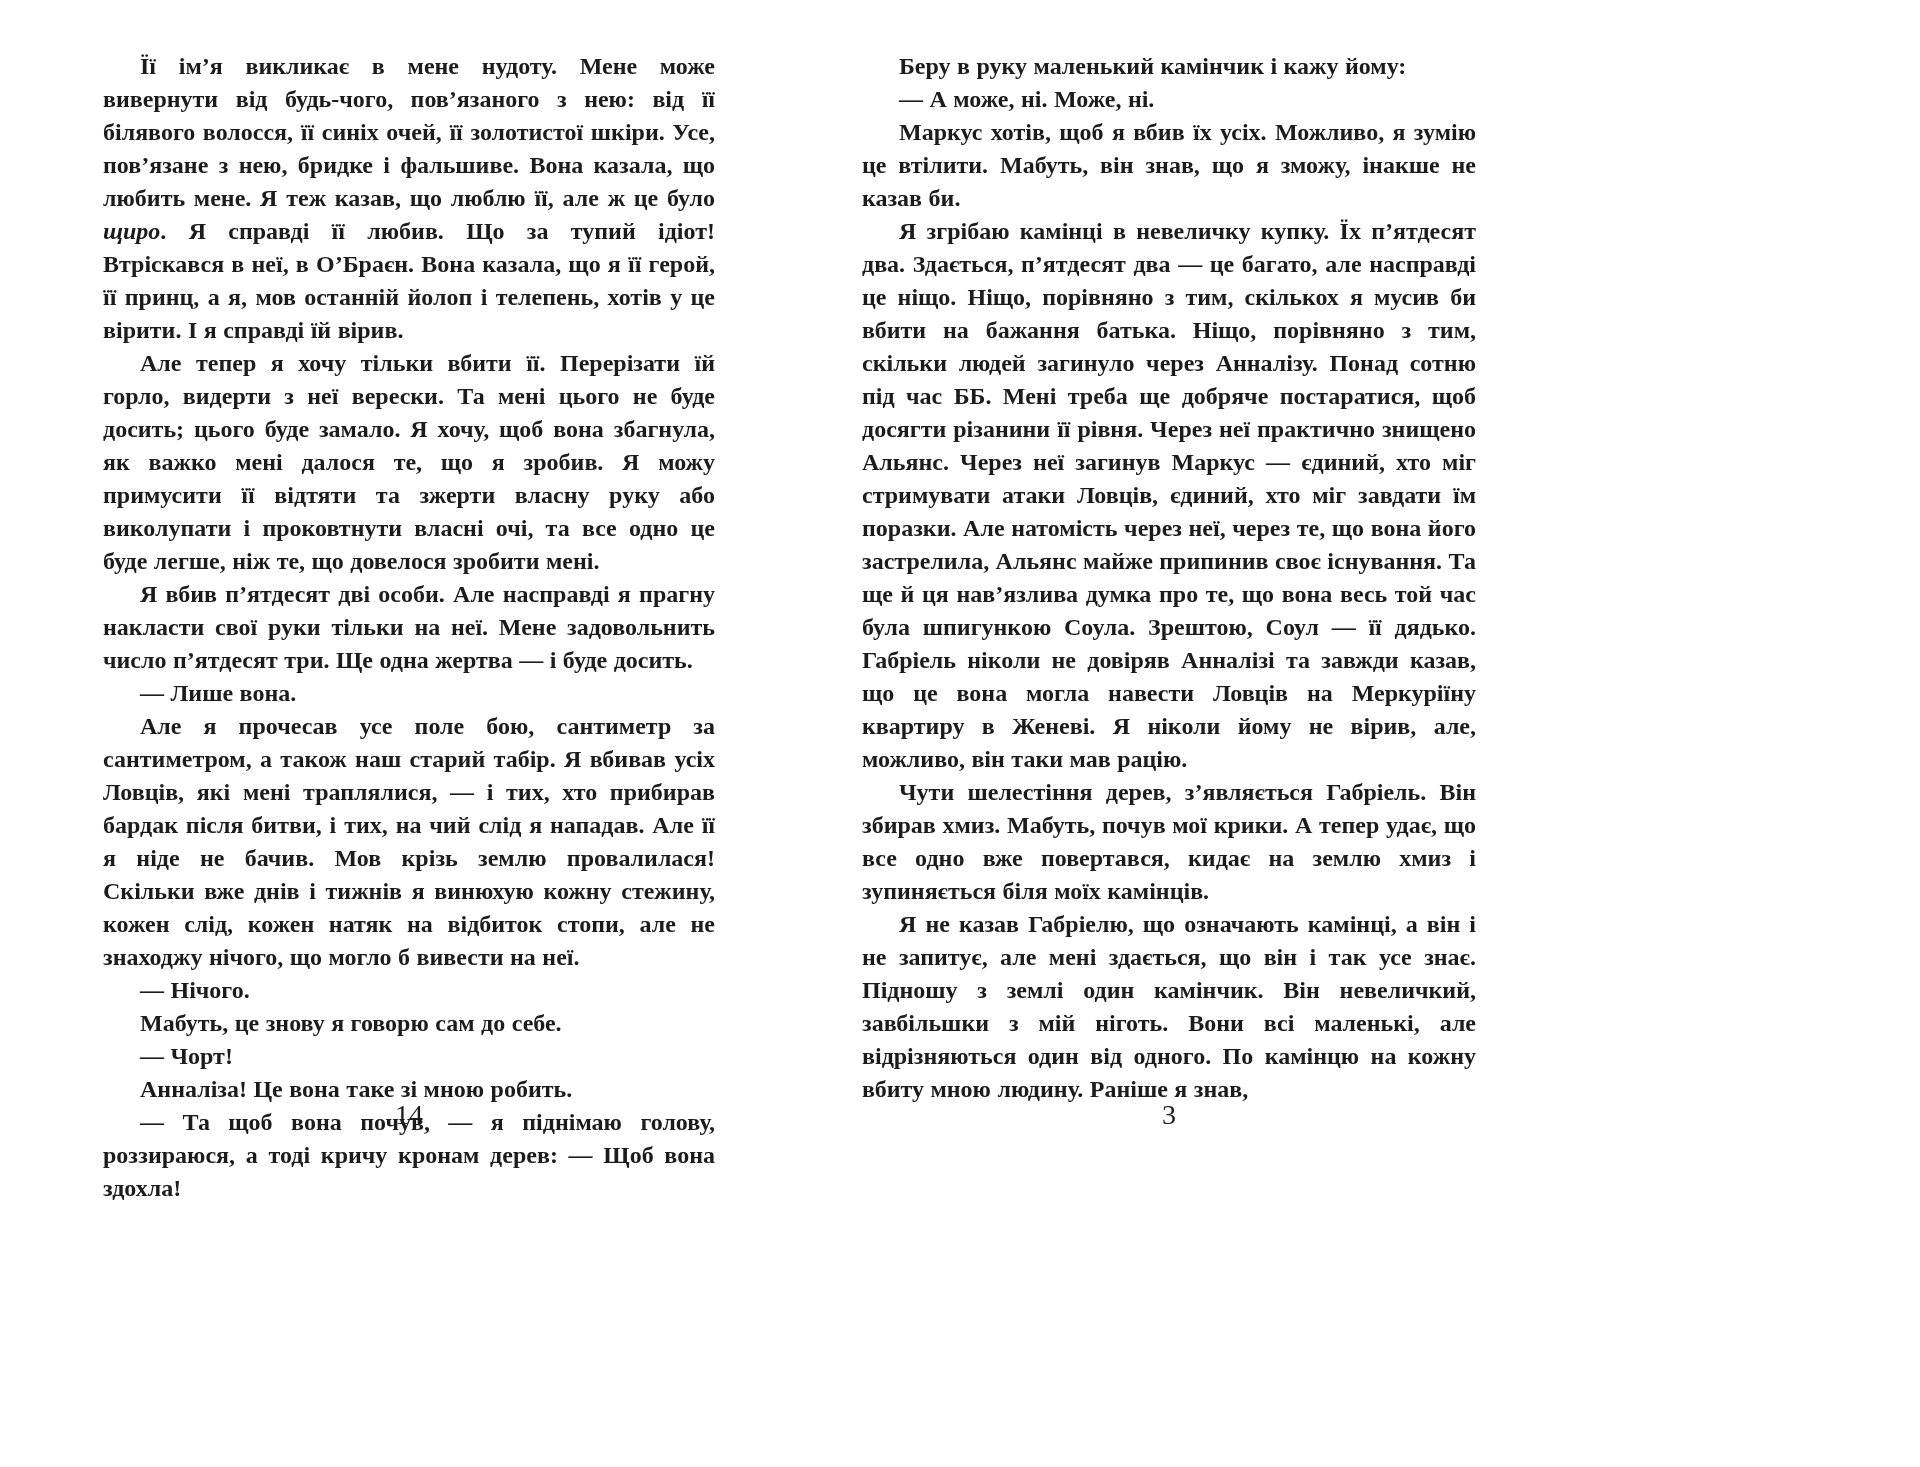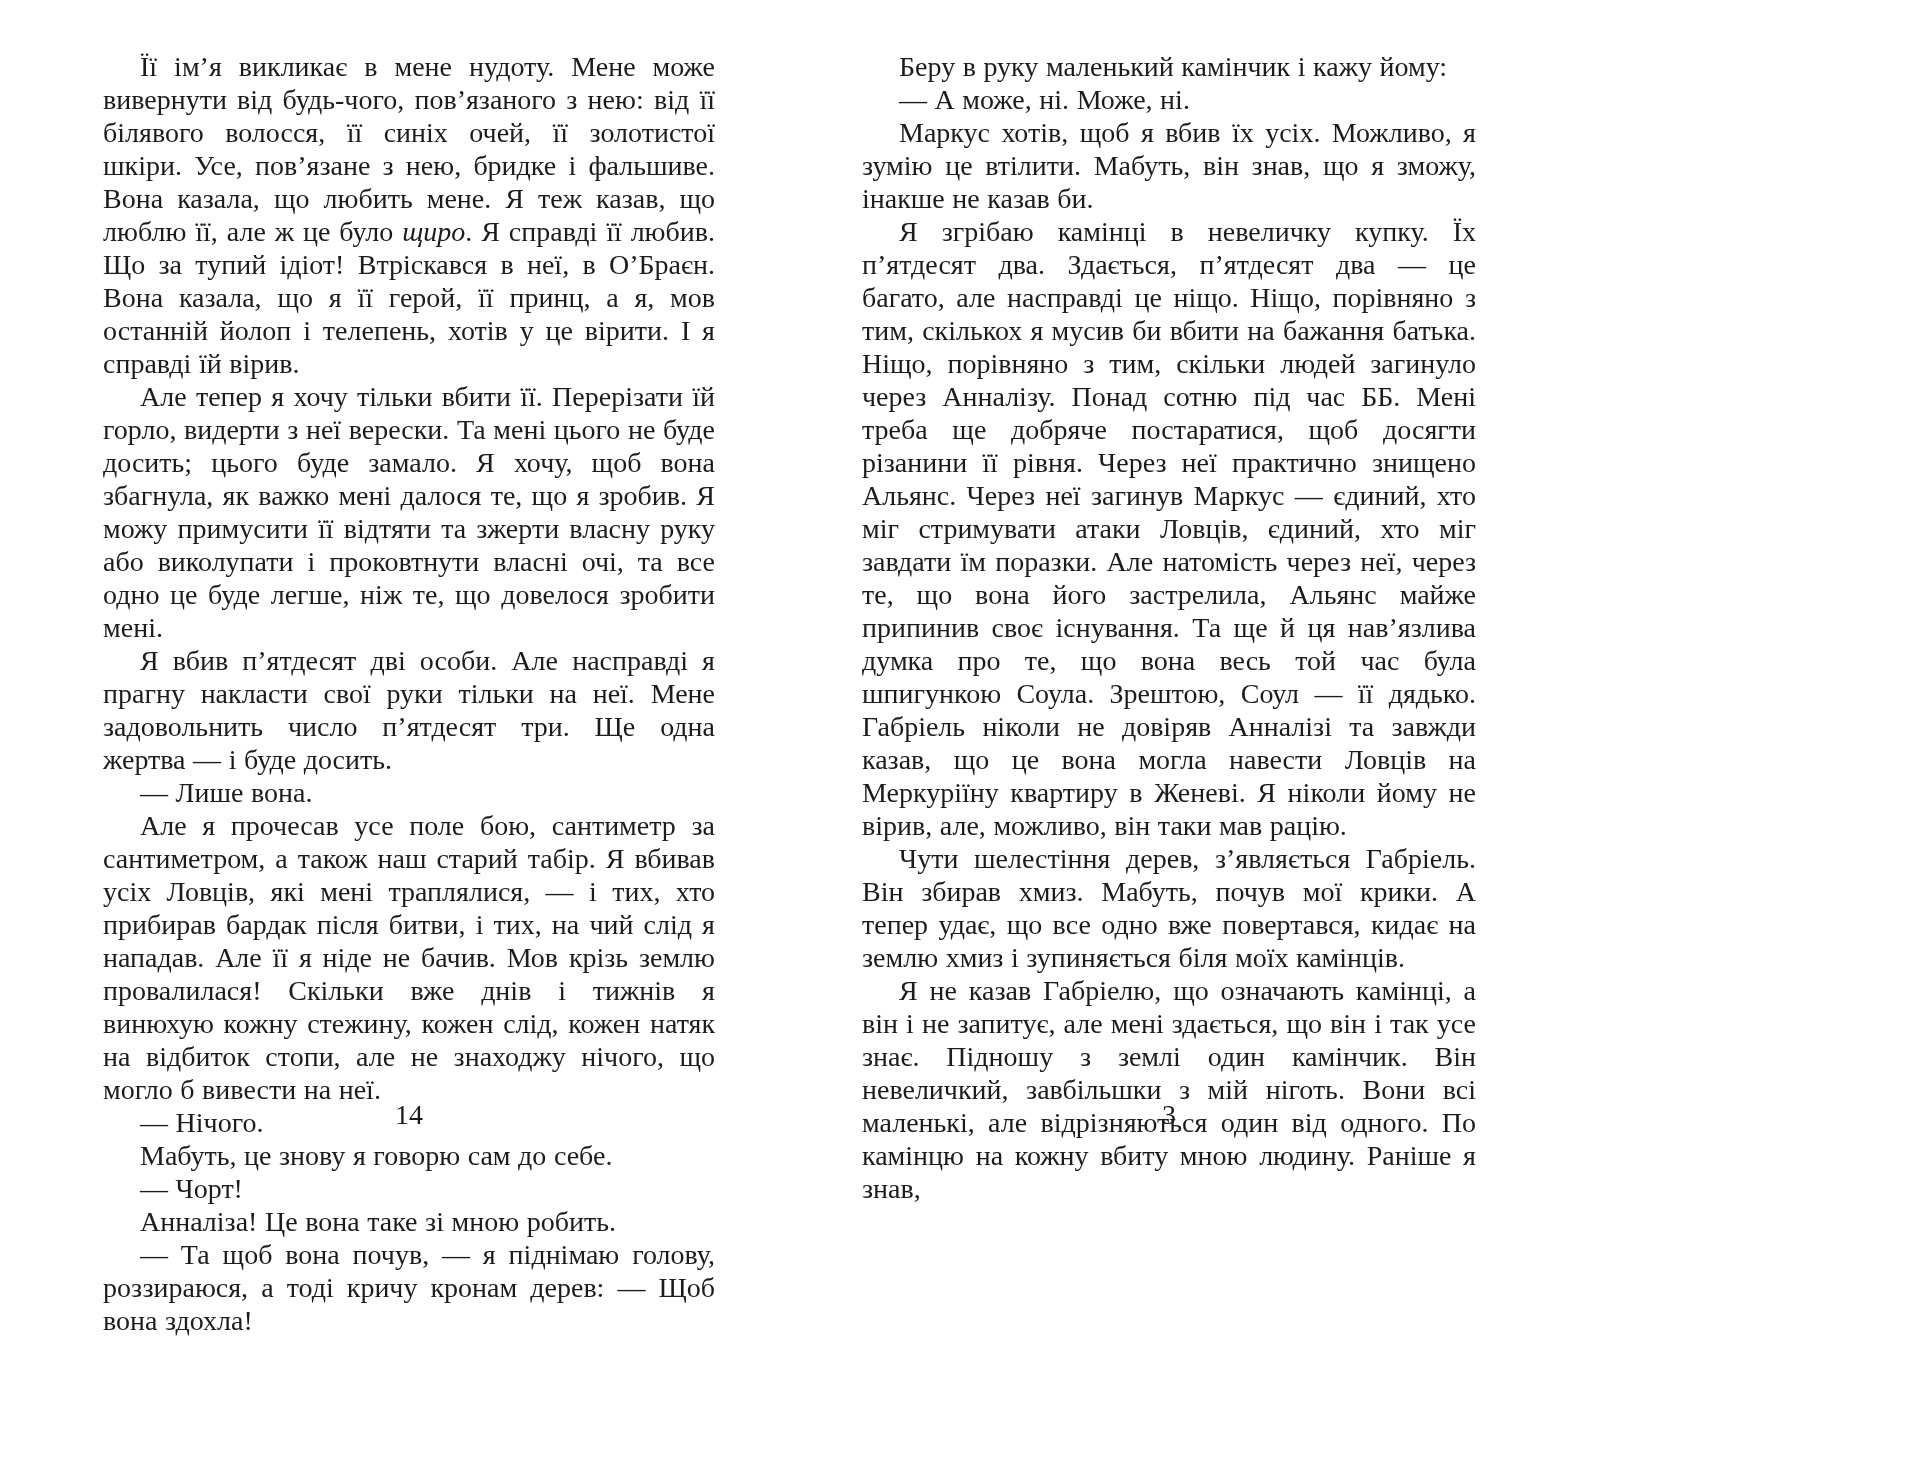--- a/index.html
+++ b/index.html
@@ -29,27 +29,28 @@
     margin-left: 103px;
     padding-top: 50px;
   }
   .page.right {
     width: 614px;
     margin-left: 147px;
     padding-top: 50px;
   }
   .page-text p {
     margin: 0;
-    font-size: 28px;
+    font-size: 24px;
     line-height: 33px;
     text-align: justify;
     text-indent: 37px;
     hyphens: auto;
     -webkit-hyphens: auto;
     word-spacing: 0.02em;
+    font-weight: bold;
   }
   .page-text em {
     font-style: italic;
   }
   .page-number {
     position: absolute;
     top: 1100px;
     left: 0;
     width: 100%;
     text-align: center;

